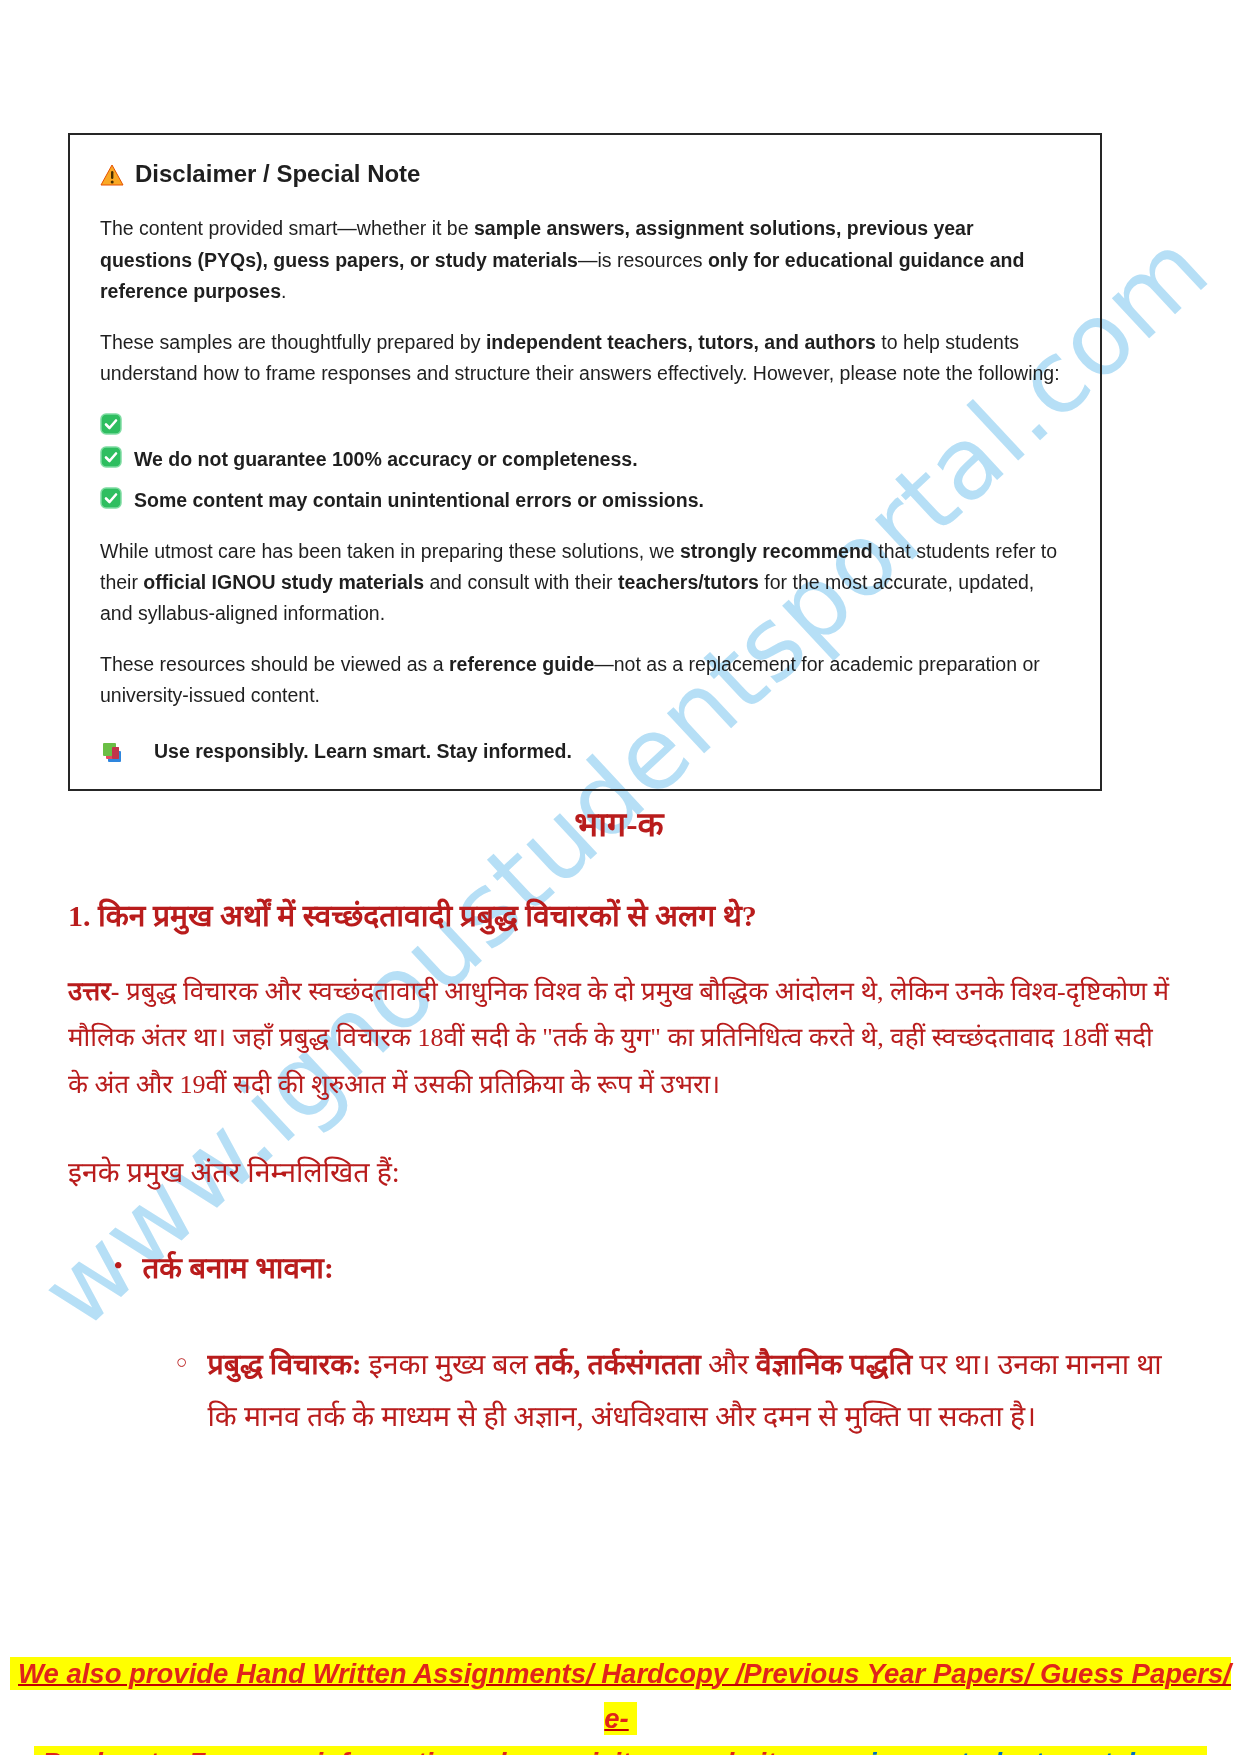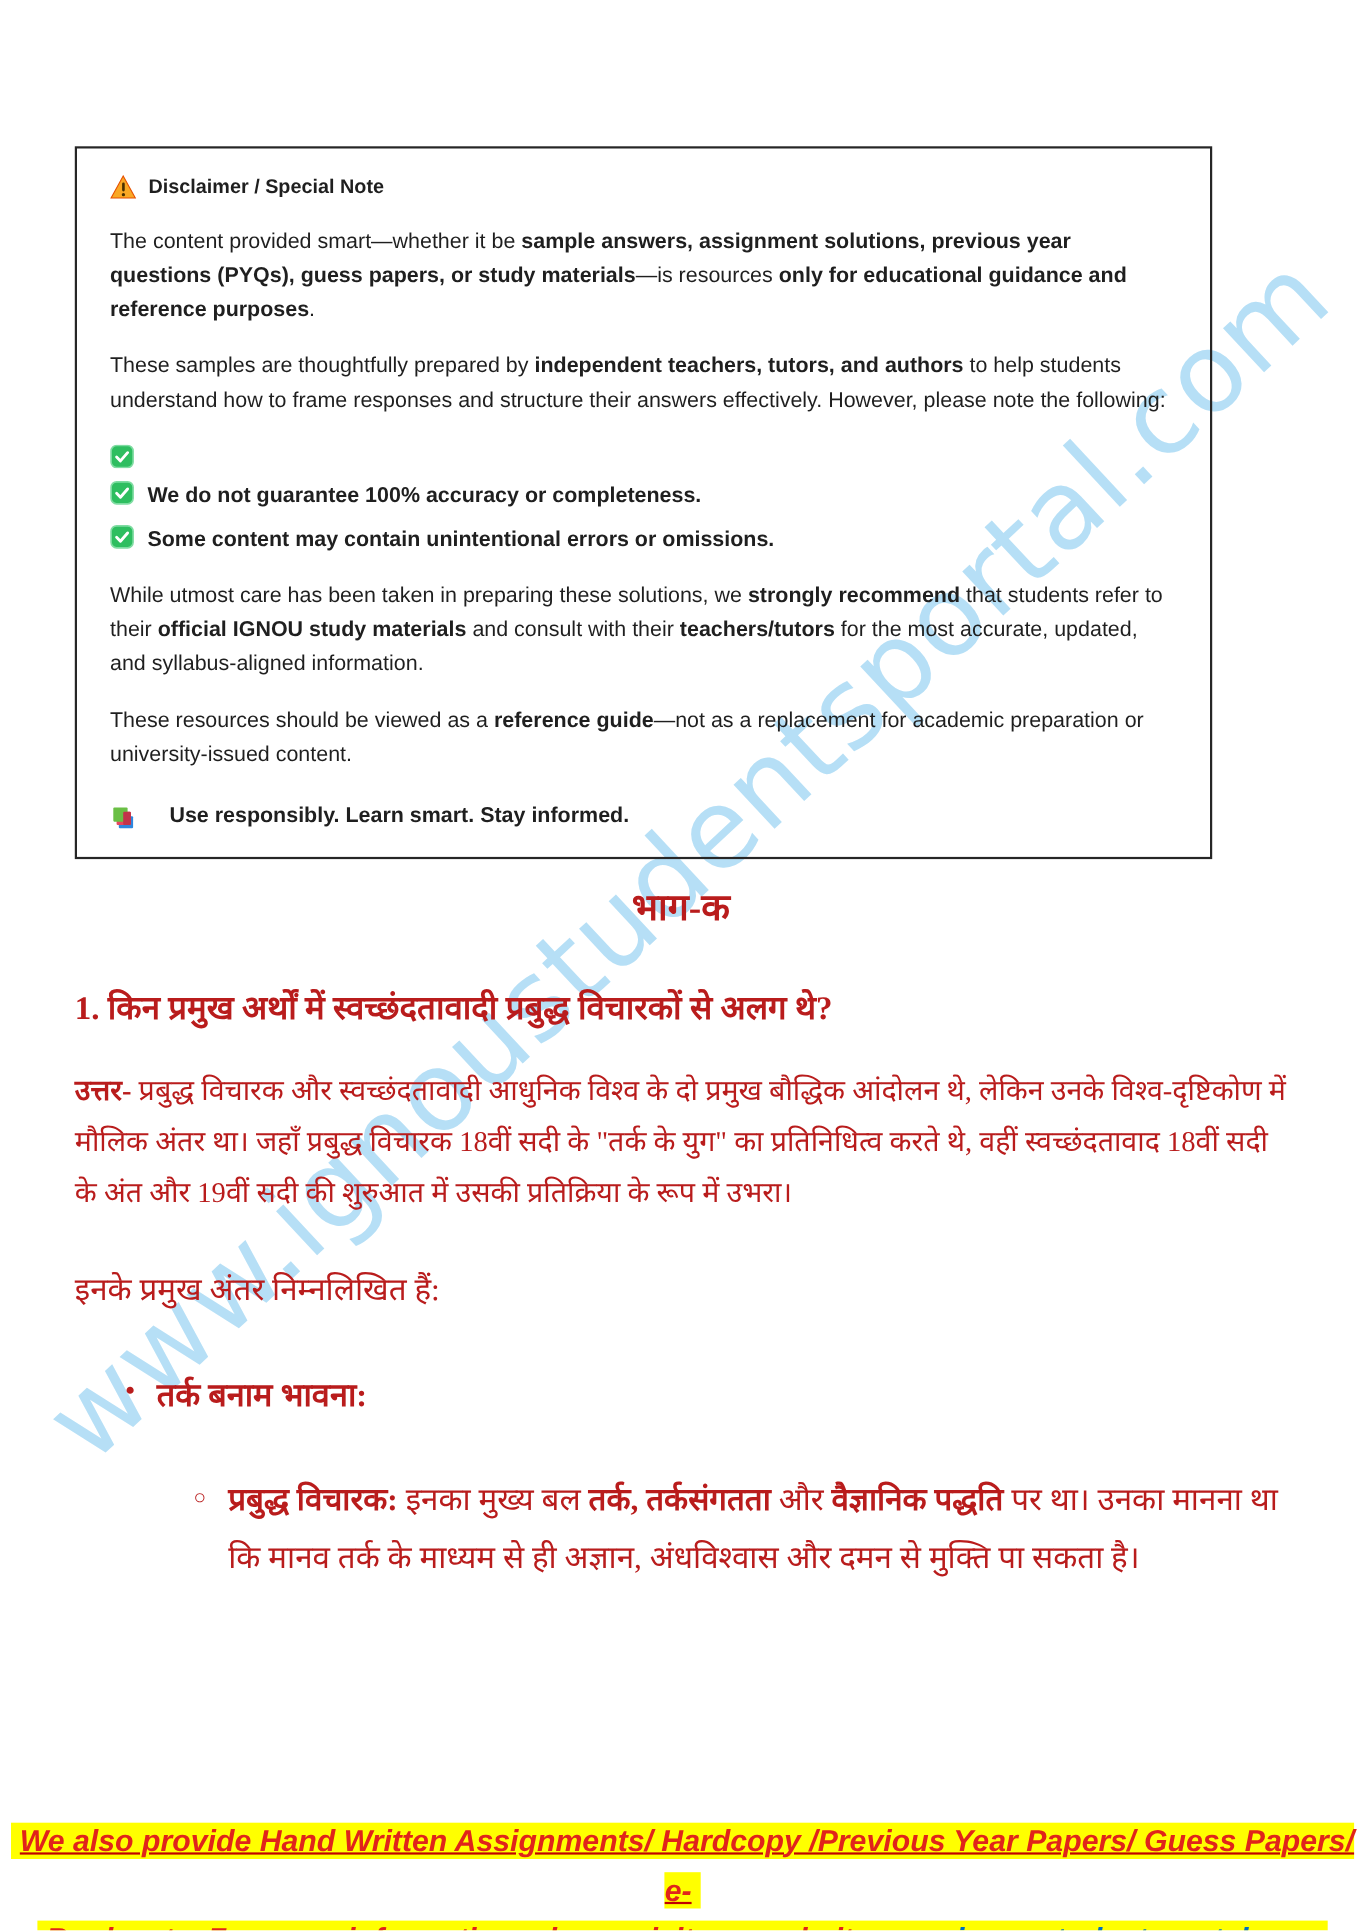--- a/index.html
+++ b/index.html
@@ -23,21 +23,21 @@
   .disclaimer-box{
     position:absolute;left:68px;top:133px;width:1034px;
     box-sizing:border-box;
     border:2px solid #262626;
     padding:16px 30px 22px 30px;
     background:transparent;
     z-index:1;
     font-size:19.5px;line-height:1.6;
   }
   .disc-title-row{display:flex;align-items:center;gap:11px;margin:4px 0 6px 0;}
-  .disc-title{font-weight:700;font-size:18px;}
+  .disc-title{font-weight:700;font-size:24px;}
   .disc-para{margin:20px 0;}
   .bold{font-weight:700;}
   .checklist{margin:22px 0 6px 0;}
   .check-row{display:flex;align-items:flex-start;gap:12px;margin:9px 0;font-weight:700;}
   .check-row .txt{padding-top:0px;}
   .icon-inline{flex:0 0 auto;display:inline-flex;margin-top:2px;}
   .use-note{display:flex;align-items:center;gap:30px;font-weight:700;margin-top:24px;}
   
   .content{
     position:absolute;left:68px;top:800px;width:1102px;z-index:1;

